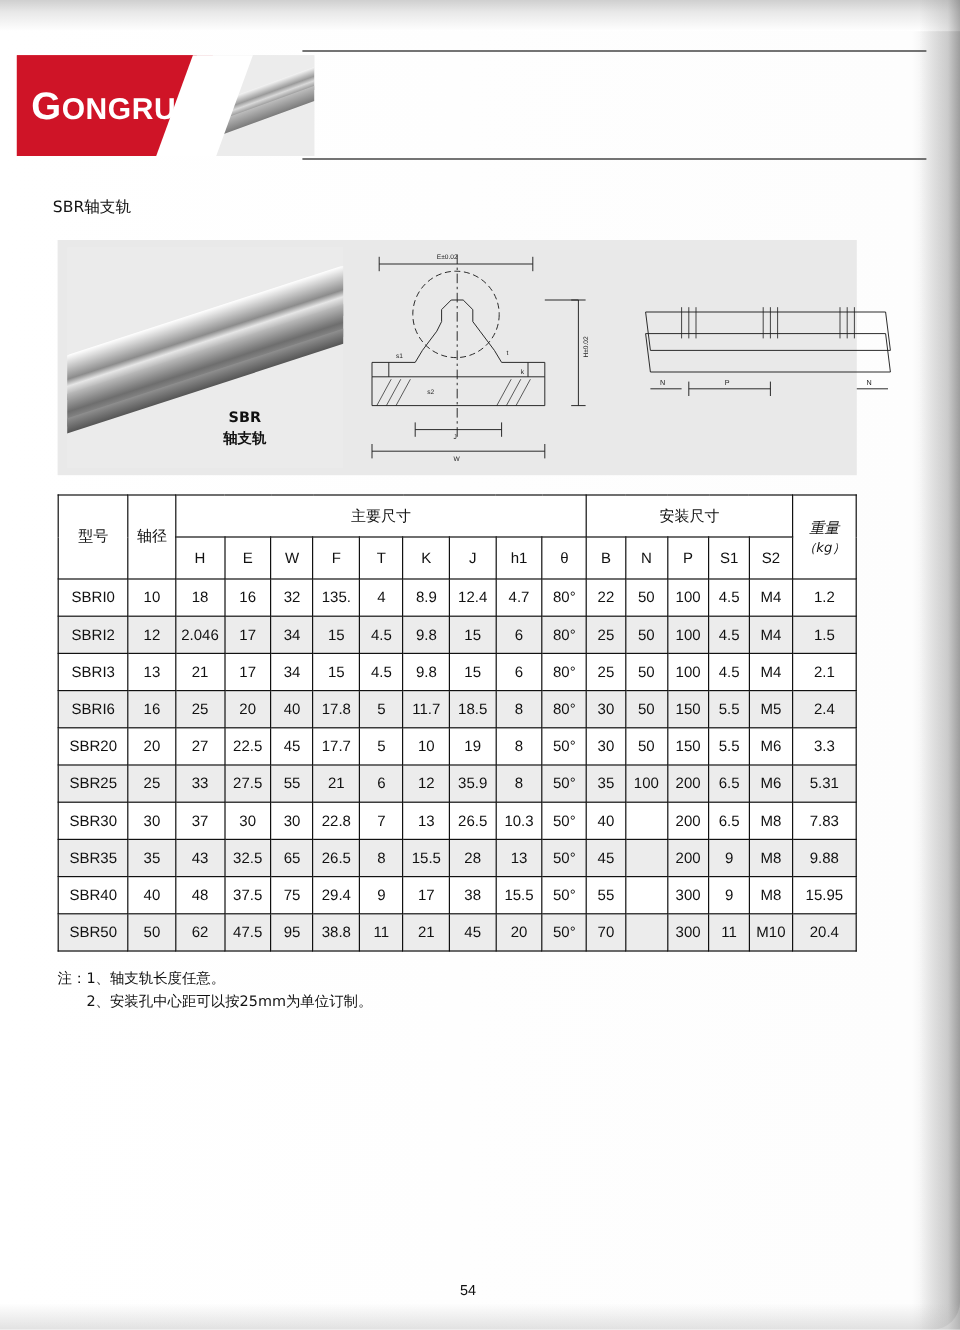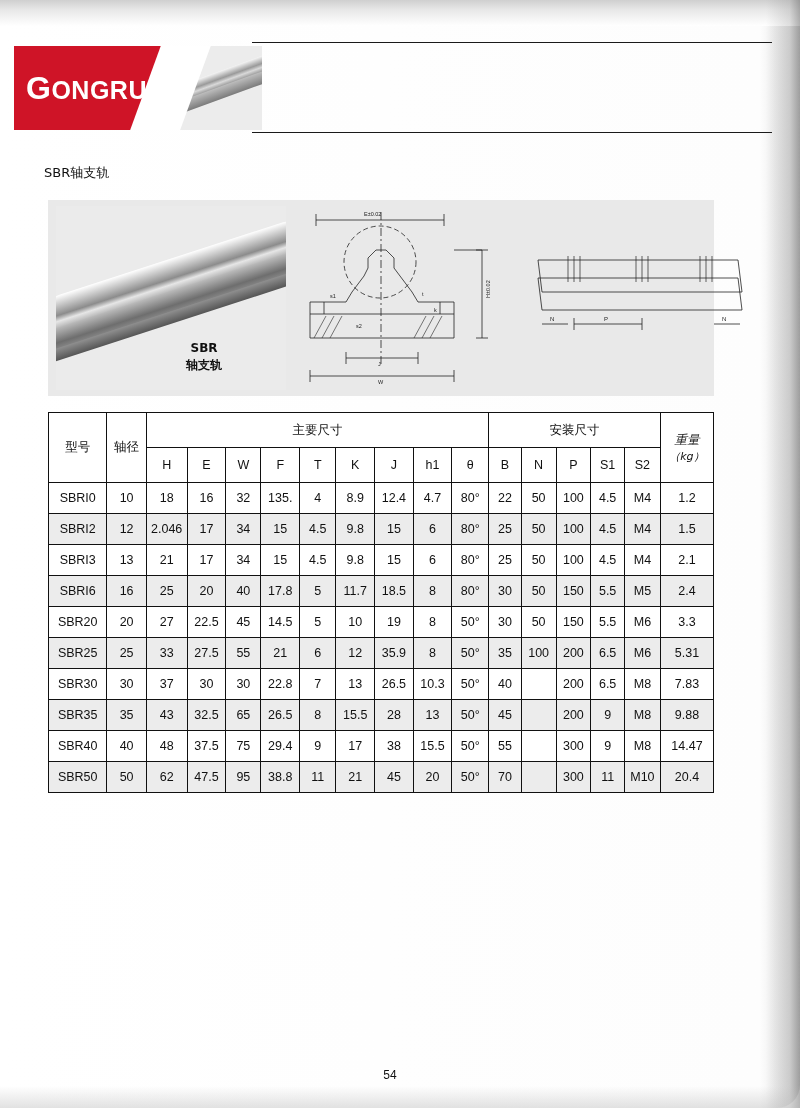--- a/index.html
+++ b/index.html
@@ -373,21 +373,21 @@
         <td>5.5</td>
         <td>M5</td>
         <td>2.4</td>
       </tr>
       <tr>
         <td>SBR20</td>
         <td>20</td>
         <td>27</td>
         <td>22.5</td>
         <td>45</td>
-        <td>14.5</td>
+        <td>17.7</td>
         <td>5</td>
         <td>10</td>
         <td>19</td>
         <td>8</td>
         <td>50°</td>
         <td>30</td>
         <td>50</td>
         <td>150</td>
         <td>5.5</td>
         <td>M6</td>
@@ -460,21 +460,21 @@
         <td>9</td>
         <td>17</td>
         <td>38</td>
         <td>15.5</td>
         <td>50°</td>
         <td>55</td>
         <td></td>
         <td>300</td>
         <td>9</td>
         <td>M8</td>
-        <td>14.47</td>
+        <td>15.95</td>
       </tr>
       <tr>
         <td>SBR50</td>
         <td>50</td>
         <td>62</td>
         <td>47.5</td>
         <td>95</td>
         <td>38.8</td>
         <td>11</td>
         <td>21</td>
@@ -484,18 +484,24 @@
         <td>70</td>
         <td></td>
         <td>300</td>
         <td>11</td>
         <td>M10</td>
         <td>20.4</td>
       </tr>
     </tbody>
   </table>
 
+  <div class="notes cjk">
+    <div>
+      <span>注：</span><span>1、轴支轨长度任意。</span>
+    </div>
+    <div class="n2">2、安装孔中心距可以按25mm为单位订制。</div>
+  </div>
 
   <div class="pageno">54</div>
 
   <div class="scan-right"></div>
   <div class="scan-bottom"></div>
 </div>
 
 </body></html>

